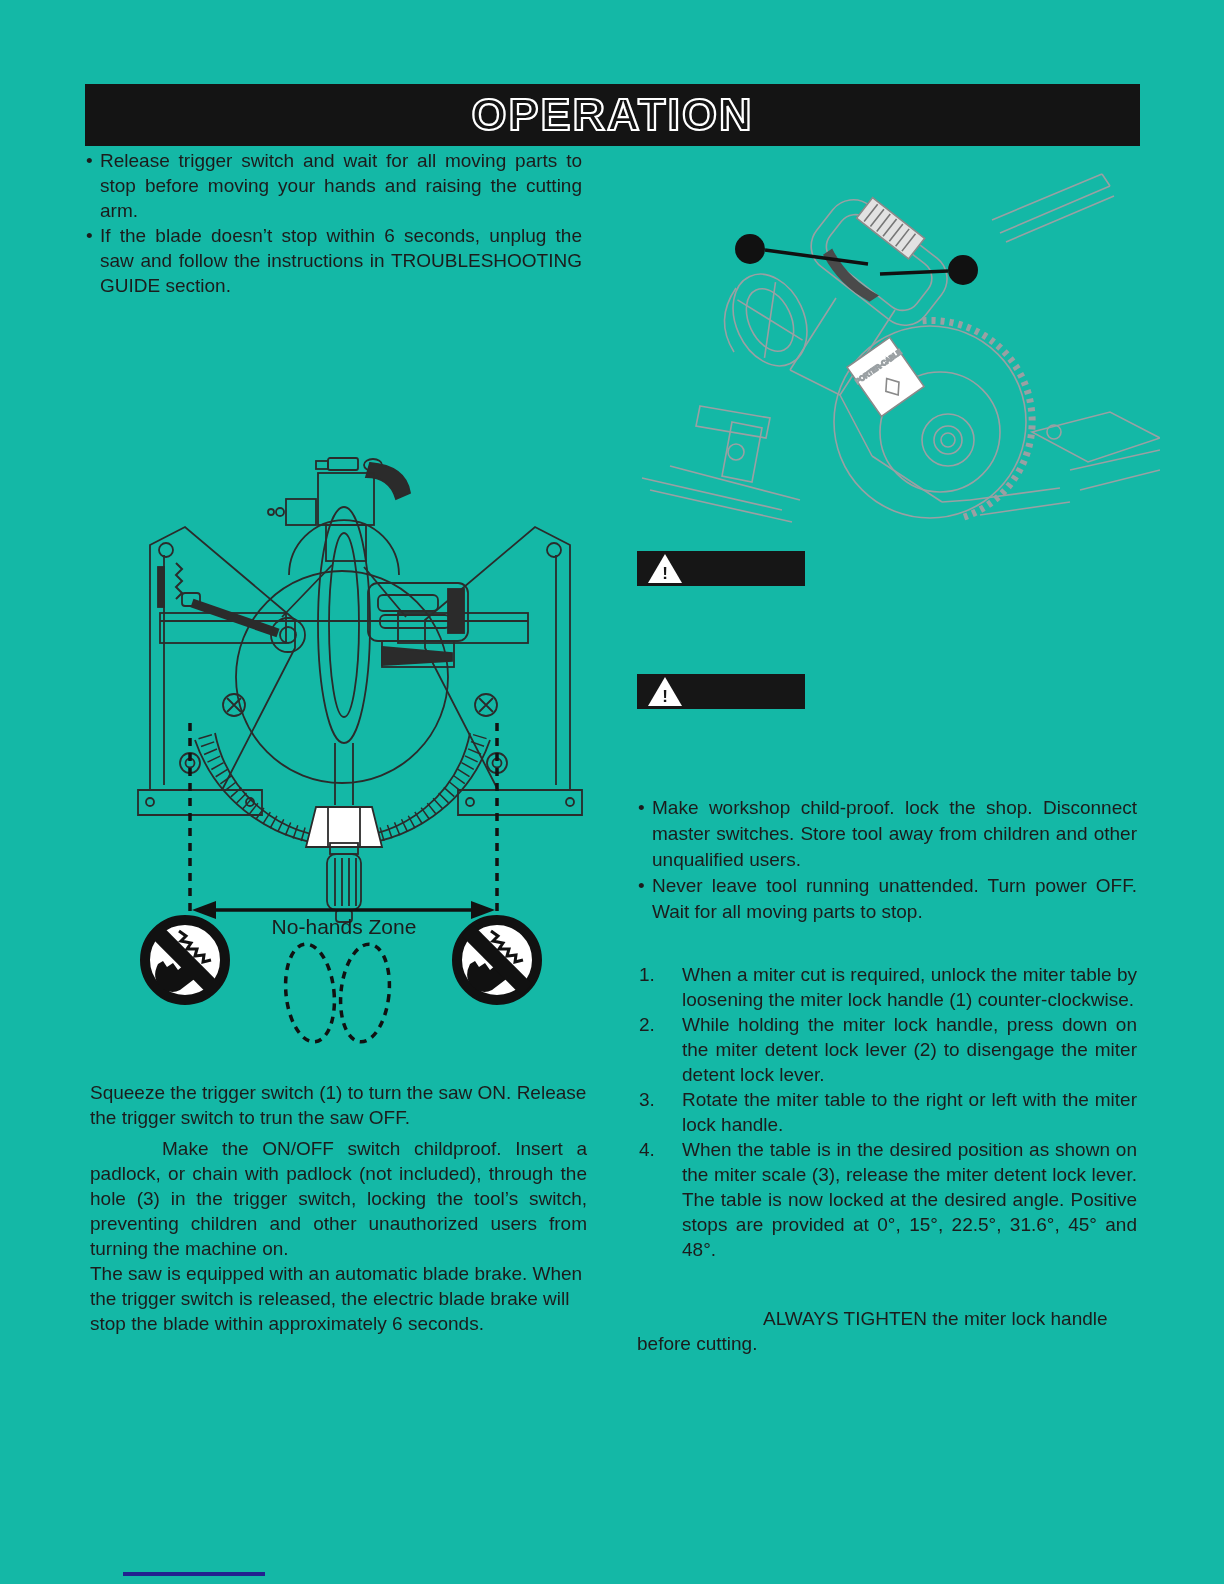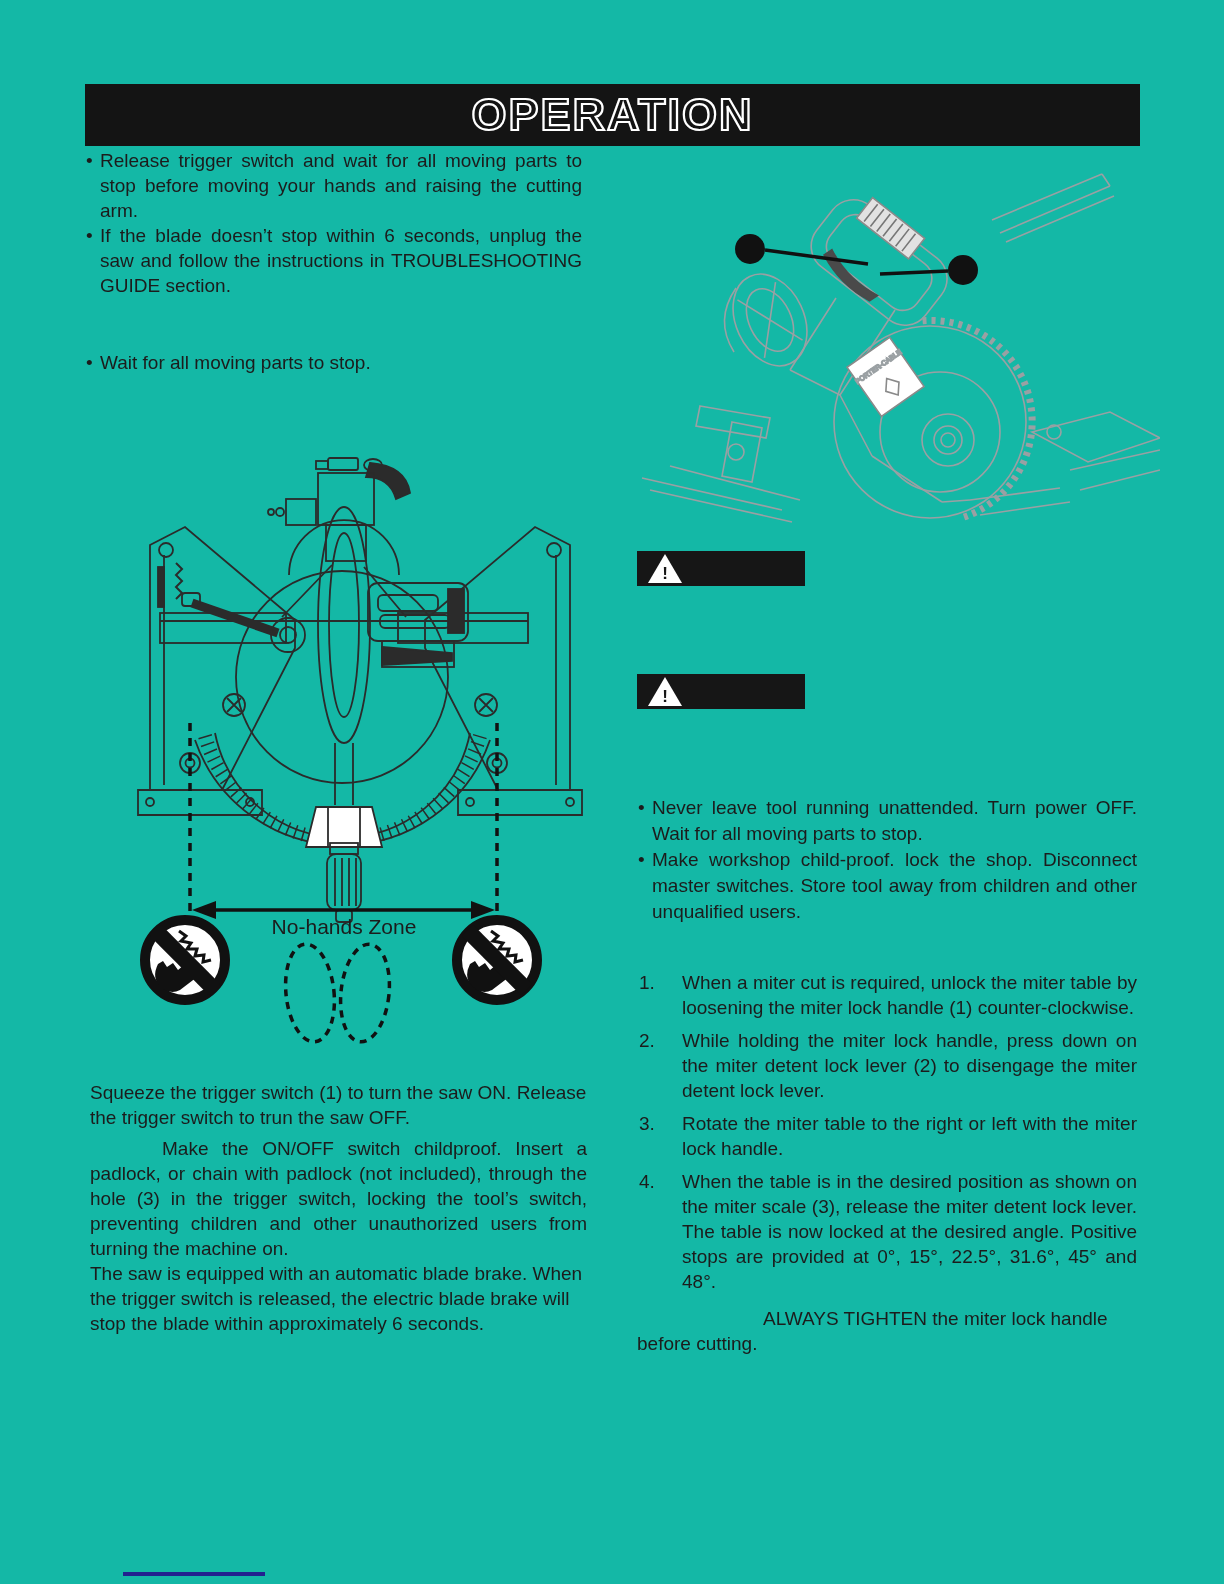--- a/index.html
+++ b/index.html
@@ -25,21 +25,21 @@
   
   .blk-bullets1{position:absolute;left:85px;top:148px;width:497px;}
   .blk-bullets2{position:absolute;left:85px;top:350px;width:497px;}
   .blk-paras{position:absolute;left:90px;top:1080px;width:497px;}
   .para-childproof{text-indent:72px;margin-top:6px;}
   
   .blk-safety{position:absolute;left:637px;top:795px;width:500px;}
   .blk-safety li{line-height:26px;padding-left:17px;}
   .blk-steps{position:absolute;left:637px;top:962px;width:500px;}
   ol.steps{list-style:none;margin:0;padding:0;counter-reset:s;}
-  ol.steps li{counter-increment:s;position:relative;padding-left:45px;margin-top:8px;}
+  ol.steps li{counter-increment:s;position:relative;padding-left:45px;}
   ol.steps li::before{content:counter(s) ".";position:absolute;left:2px;top:0;}
   .blk-always{position:absolute;left:637px;top:1306px;width:503px;text-indent:126px;}
   
   .warnbar{
     position:absolute;width:168px;height:35px;background:#161616;
     display:flex;align-items:center;padding-left:11px;box-sizing:border-box;
   }
   .warnbar-1{left:637px;top:551px;}
   .warnbar-2{left:637px;top:674px;}
   .tri{
@@ -66,21 +66,20 @@
 
   <div class="blk-bullets1 txt">
     <ul class="bullets">
       <li class="just">Release trigger switch and wait for all moving parts to stop before moving your hands and raising the cutting arm.</li>
       <li class="just">If the blade doesn’t stop within 6 seconds, unplug the saw and follow the instructions in TROUBLESHOOTING GUIDE section.</li>
     </ul>
   </div>
 
   <div class="blk-bullets2 txt">
     <ul class="bullets">
-      <li>Wait for all moving parts to stop.</li>
     </ul>
   </div>
 
   <svg class="fig-front" viewBox="0 0 460 625">
     <defs>
       <g id="nohand">
         <circle r="40" fill="#ffffff" stroke="#111" stroke-width="10"></circle>
         <path d="M-6,-29 L1,-24 L-4,-19 L6,-17 L2,-11 L12,-11 L10,-4 L19,-5 L18,2 L26,0" fill="none" stroke="#111" stroke-width="3"></path>
         <path d="M-27,4 q-7,14 3,23 q9,8 19,3 l21,-16 -6,-8 -6,5 -5,-6 -6,5 -5,-7 -6,4 -4,-6 z" fill="#111"></path>
         <rect x="-42" y="-8" width="84" height="16" rx="2" fill="#111" transform="rotate(45)"></rect>
@@ -242,22 +241,22 @@
     </span>
   </div>
   <div class="warnbar warnbar-2">
     <span class="tri">
       <span class="bang">!</span>
     </span>
   </div>
 
   <div class="blk-safety txt">
     <ul class="bullets">
+      <li class="just">Make workshop child-proof. lock the shop. Disconnect master switches. Store tool away from children and other unqualified users.</li>
       <li class="just">Never leave tool running unattended. Turn power OFF. Wait for all moving parts to stop.</li>
-      <li class="just">Make workshop child-proof. lock the shop. Disconnect master switches. Store tool away from children and other unqualified users.</li>
     </ul>
   </div>
 
   <div class="blk-steps txt">
     <ol class="steps">
       <li class="just">When a miter cut is required, unlock the miter table by loosening the miter lock handle (1) counter-clockwise.</li>
       <li class="just">While holding the miter lock handle, press down on the miter detent lock lever (2) to disengage the miter detent lock lever.</li>
       <li class="just">Rotate the miter table to the right or left with the miter lock handle.</li>
       <li class="just">When the table is in the desired position as shown on the miter scale (3), release the miter detent lock lever. The table is now locked at the desired angle. Positive stops are provided at 0°, 15°, 22.5°, 31.6°, 45° and 48°.</li>
     </ol>

